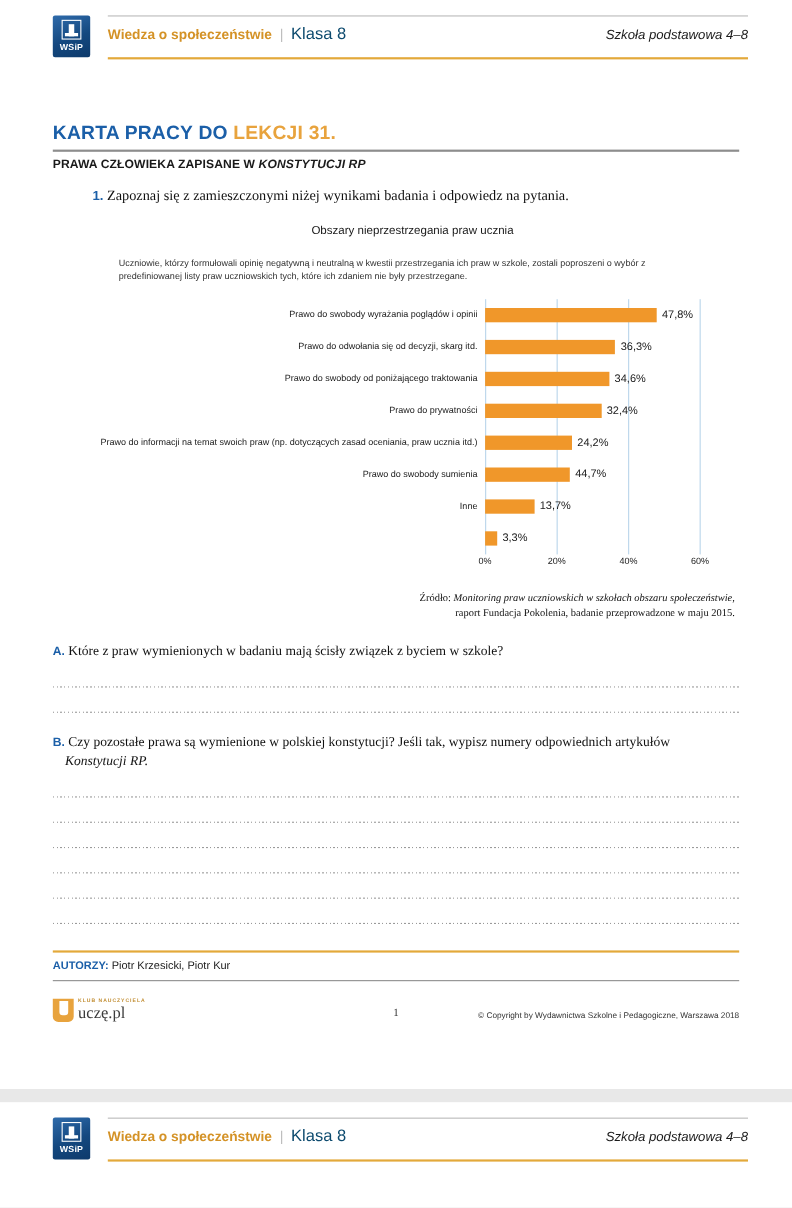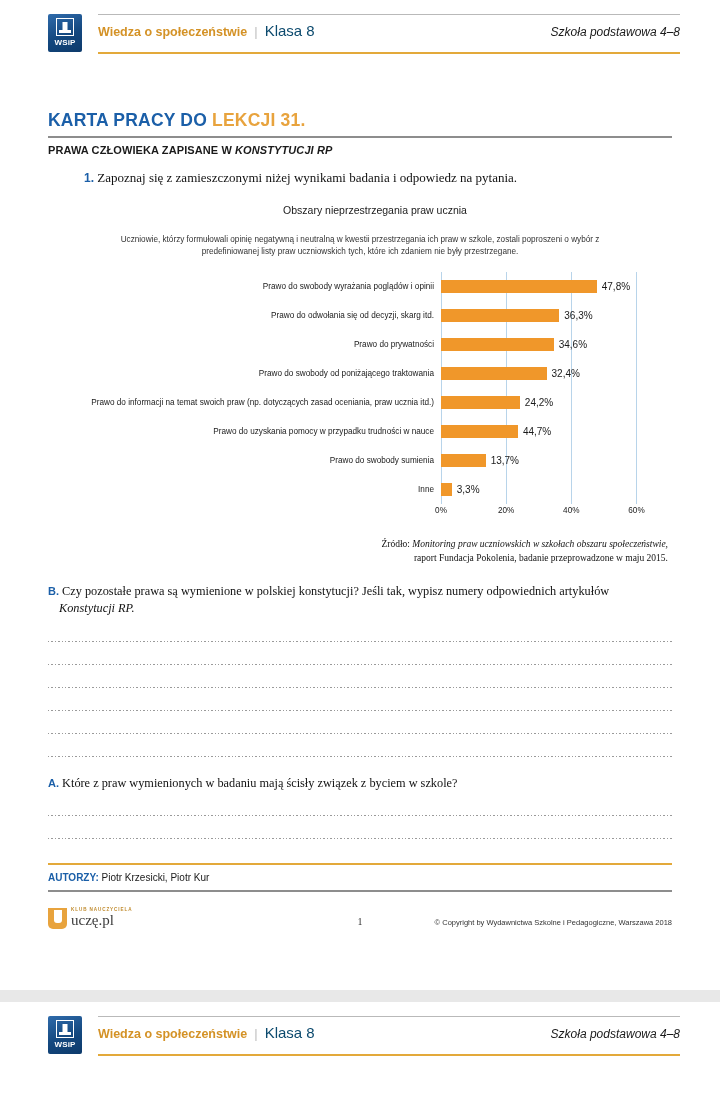--- a/index.html
+++ b/index.html
@@ -145,21 +145,21 @@
 
   
   .chart-block { margin-top: 18px; position: relative; }
   .chart-title {
     text-align: center;
     font-size: 10.5px;
     color: #1a1a1a;
     margin-left: 30px;
   }
   .chart-desc {
-    text-align: center;
+    text-align: left;
     font-size: 8.2px;
     color: #333;
     line-height: 1.45;
     margin: 18px 60px 0 60px;
   }
 
   .plot {
     position: relative;
     margin-top: 14px;
     height: 250px;
@@ -382,30 +382,27 @@
 
         <div class="plot">
           <div class="labels-col" id="labels-col">
               <div class="row">
                 <div class="row-label">Prawo do swobody wyrażania poglądów i opinii</div>
               </div>
               <div class="row">
                 <div class="row-label">Prawo do odwołania się od decyzji, skarg itd.</div>
               </div>
               <div class="row">
+                <div class="row-label">Prawo do swobody od poniżającego traktowania</div>
+              </div>
+              <div class="row">
                 <div class="row-label">Prawo do prywatności</div>
               </div>
               <div class="row">
-                <div class="row-label">Prawo do swobody od poniżającego traktowania</div>
-              </div>
-              <div class="row">
                 <div class="row-label">Prawo do informacji na temat swoich praw (np. dotyczących zasad oceniania, praw ucznia itd.)</div>
-              </div>
-              <div class="row">
-                <div class="row-label">Prawo do uzyskania pomocy w przypadku trudności w nauce</div>
               </div>
               <div class="row">
                 <div class="row-label">Prawo do swobody sumienia</div>
               </div>
               <div class="row">
                 <div class="row-label">Inne</div>
               </div>
             </div>
           <div class="grid-area" id="grid-area">
               <div class="gridline" style="left: 0px; background: rgb(184, 212, 234);"></div>
@@ -452,49 +449,49 @@
               <div class="tick" style="left: 65.1613px;">20%</div>
               <div class="tick" style="left: 130.323px;">40%</div>
               <div class="tick" style="left: 195.484px;">60%</div>
             </div>
         </div>
       </div>
 
       <div class="source">
         <span>Źródło: </span><i>Monitoring praw uczniowskich w szkołach obszaru społeczeństwie,</i><br>
         <span>raport Fundacja Pokolenia, badanie przeprowadzone w maju 2015.</span>
+      </div>
+
+      <div class="q">
+        <div class="q-text">
+          <b>A.</b>
+          <span>Które z praw wymienionych w badaniu mają ścisły związek z byciem w szkole?</span>
+        </div>
+        <div id="answer-a">
+            <div class="dots first"></div>
+            <div class="dots"></div>
+          </div>
       </div>
 
       <div class="q">
         <div class="q-text">
           <b>B.</b>
           <span>Czy pozostałe prawa są wymienione w polskiej konstytucji? Jeśli tak, wypisz numery odpowiednich artykułów</span>
           <div class="q-indent"><i>Konstytucji RP.</i></div>
         </div>
         <div id="answer-b">
             <div class="dots first"></div>
             <div class="dots"></div>
             <div class="dots"></div>
             <div class="dots"></div>
             <div class="dots"></div>
             <div class="dots"></div>
           </div>
       </div>
 
-      <div class="q">
-        <div class="q-text">
-          <b>A.</b>
-          <span>Które z praw wymienionych w badaniu mają ścisły związek z byciem w szkole?</span>
-        </div>
-        <div id="answer-a">
-            <div class="dots first"></div>
-            <div class="dots"></div>
-          </div>
-      </div>
-
       <div class="footer-rule-orange"></div>
       <div class="authors">
         <b>AUTORZY:</b><span> Piotr Krzesicki, Piotr Kur</span>
       </div>
       <div class="footer-rule-gray"></div>
 
       <div class="footer-bottom">
         <div class="ucze-logo">
           <div class="u-mark"></div>
           <div class="ucze-txt">

